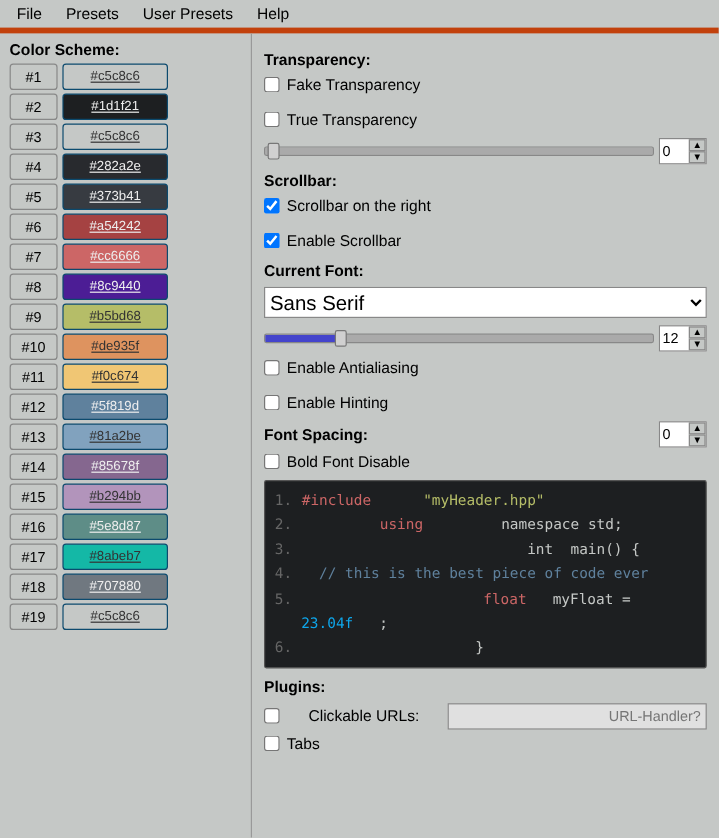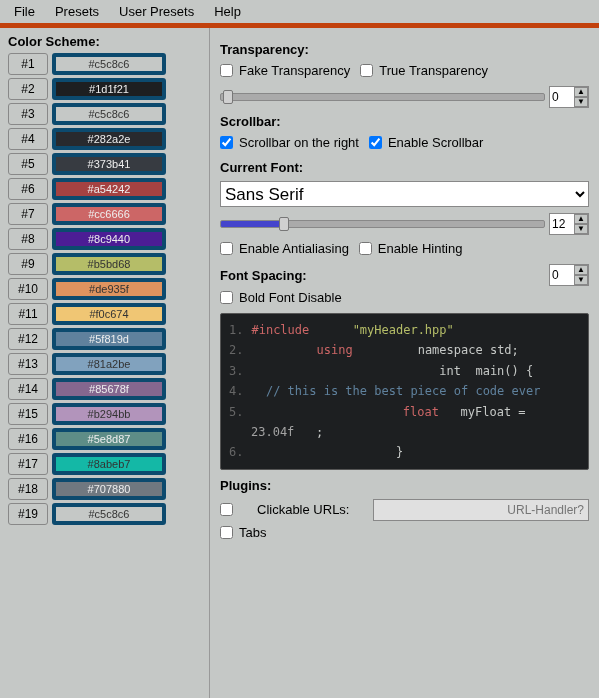--- a/index.html
+++ b/index.html
@@ -53,29 +53,30 @@
       width: 40px;
       height: 22px;
       background: #c5c8c6;
       border: 1px solid #888;
       border-radius: 3px;
       text-align: center;
       cursor: pointer;
       font-size: 12px;
     }
     .color-swatch {
-      width: 114px;
+      width: 88px;
       height: 22px;
-      border: 4px solid #0c4a6e;
+      border: 1px solid #0c4a6e;
       border-radius: 3px;
       display: flex;
       align-items: center;
       justify-content: center;
       font-size: 11px;
       cursor: pointer;
+      text-decoration: underline;
     }
 
     
     .right-panel {
       flex: 1;
       padding: 8px 10px;
       background: #c5c8c6;
       overflow-y: auto;
     }
 
@@ -169,20 +170,21 @@
       border: 1px solid #888;
       background: #fff;
       font-size: 17px;
     }
 
     
     .two-col-row {
       display: flex;
       gap: 10px;
       margin-bottom: 4px;
+      flex-direction: column;
     }
 
     
     .code-block {
       background: #1d1f21;
       border: 1px solid #555;
       padding: 6px 8px;
       margin: 8px 0;
       font-family: monospace;
       font-size: 12px;
@@ -438,21 +440,21 @@
         <span class="code-content">
           <span style="color:#5f819d;">&nbsp;&nbsp;// this is the best piece of code ever</span>
         </span>
       </div>
       <div class="code-line">
         <span class="line-num">5.</span>
         <span class="code-content">
           <span style="color:#c5c8c6;">&nbsp;&nbsp;&nbsp;&nbsp;&nbsp;&nbsp;&nbsp;&nbsp;&nbsp;&nbsp;&nbsp;&nbsp;&nbsp;&nbsp;&nbsp;&nbsp;&nbsp;&nbsp;&nbsp;&nbsp;</span>
           <span style="color:#cc6666;">float</span>
           <span style="color:#c5c8c6;">&nbsp;&nbsp;myFloat =&nbsp;&nbsp;</span>
-          <span style="color:#a3a3a3;">23.04f</span>
+          <span style="color:#0ea5e9;">23.04f</span>
           <span style="color:#c5c8c6;">&nbsp;&nbsp;;</span>
         </span>
       </div>
       <div class="code-line">
         <span class="line-num">6.</span>
         <span class="code-content">
           <span style="color:#c5c8c6;">&nbsp;&nbsp;&nbsp;&nbsp;&nbsp;&nbsp;&nbsp;&nbsp;&nbsp;&nbsp;&nbsp;&nbsp;&nbsp;&nbsp;&nbsp;&nbsp;&nbsp;&nbsp;&nbsp;&nbsp;}</span>
         </span>
       </div>
     </div>

